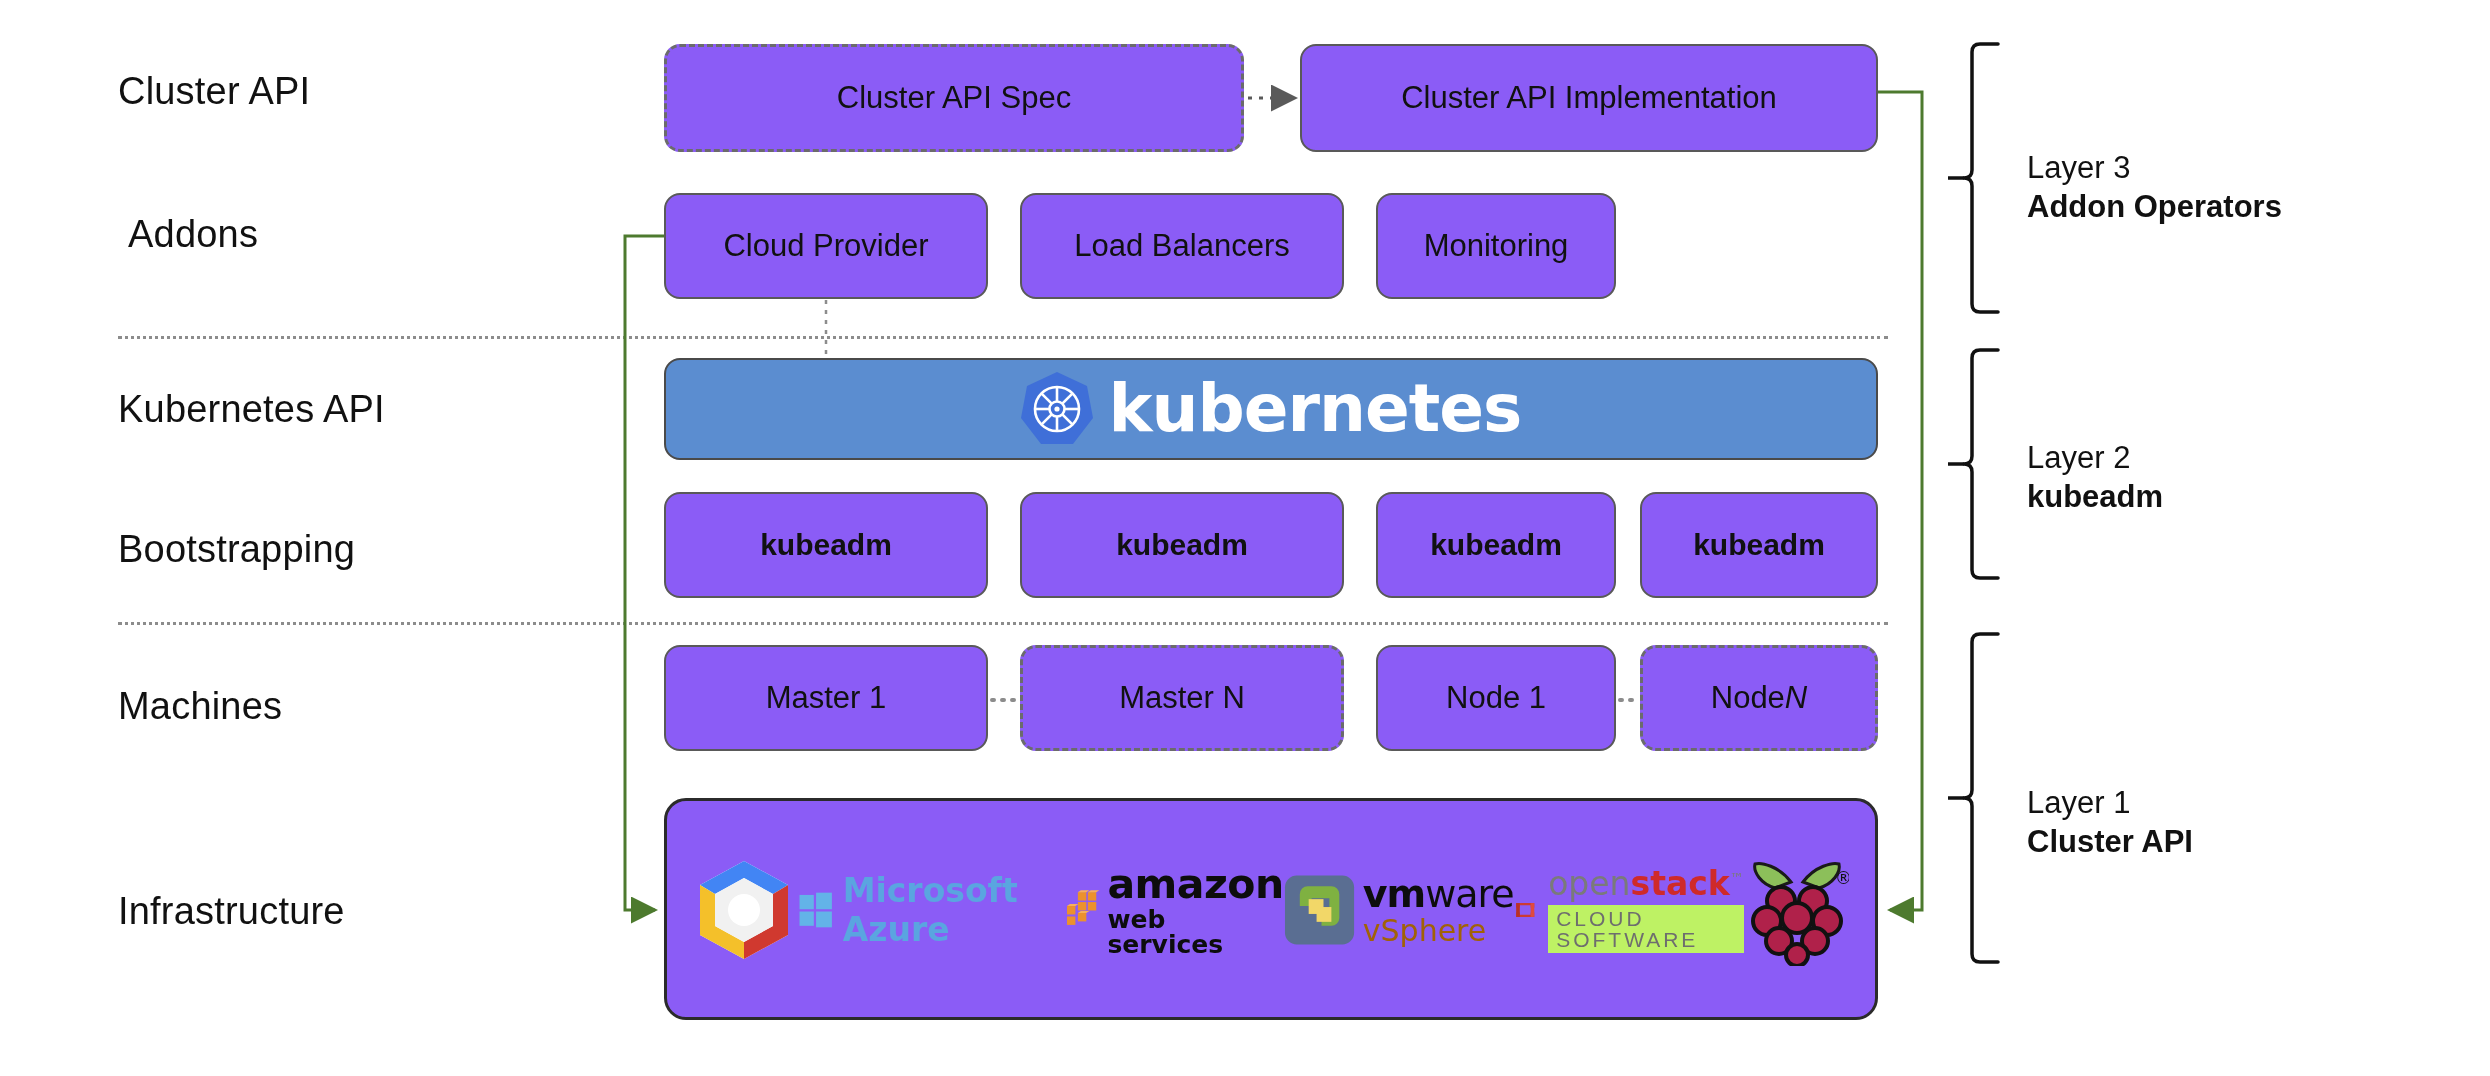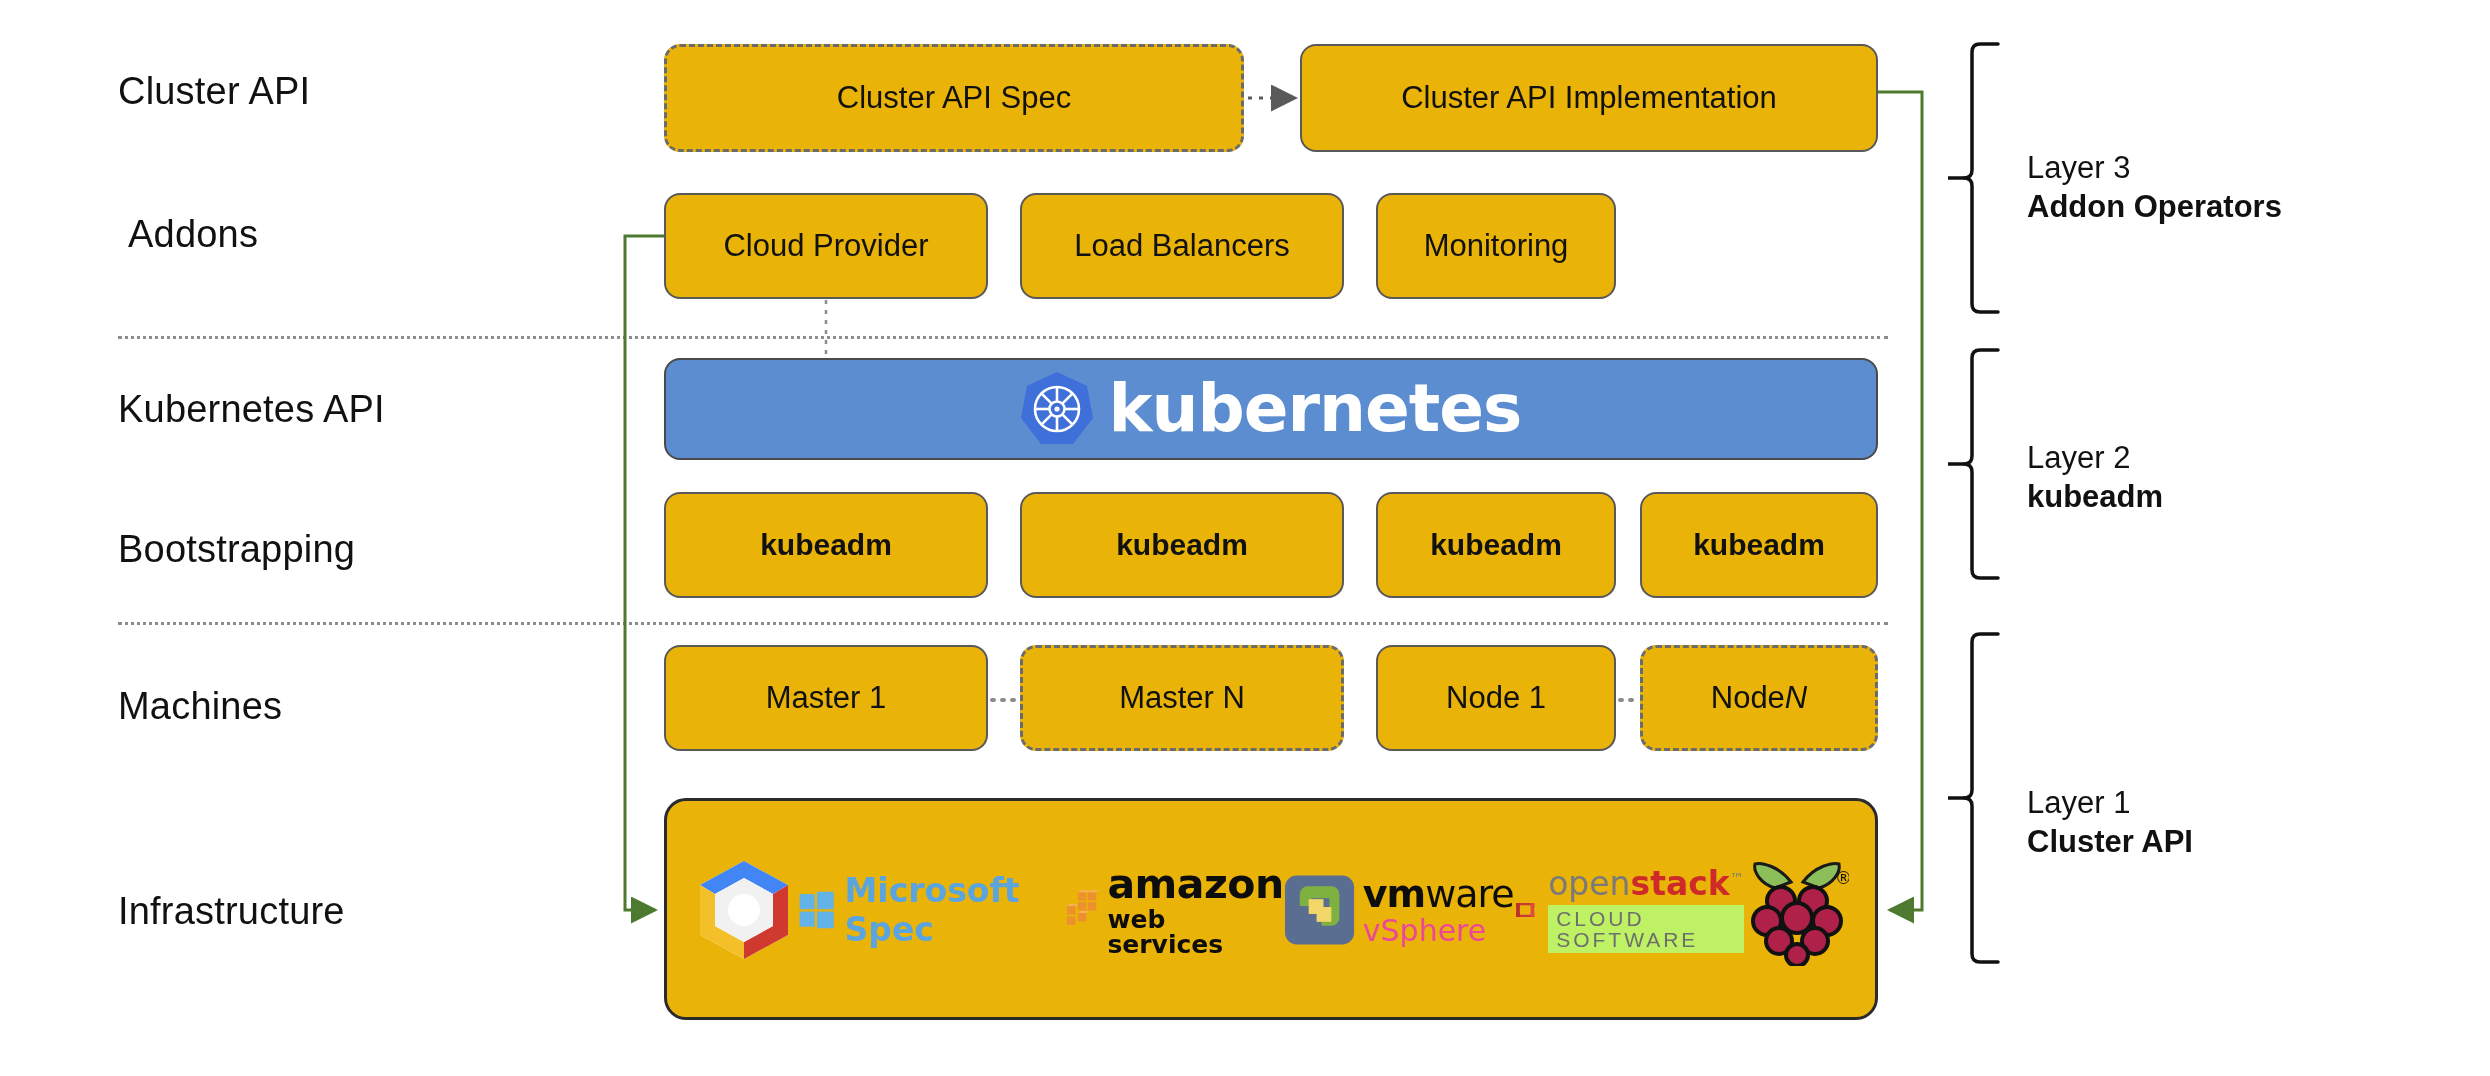--- a/index.html
+++ b/index.html
@@ -27,21 +27,21 @@
     font-weight: 400;
     color: #111111;
     letter-spacing: 0.2px;
     white-space: nowrap;
   }
 
   
   .box {
     position: absolute;
     box-sizing: border-box;
-    background: #eab308;
+    background: #8b5cf6;
     border: 2px solid #595959;
     border-radius: 16px;
     display: flex;
     align-items: center;
     justify-content: center;
     font-size: 31px;
     font-weight: 400;
     color: #111111;
   }
   .box.dashed {
@@ -158,21 +158,21 @@
   }
   .vm-top {
     font-size: 38px;
     color: #0d0d0d;
     font-family: "DejaVu Sans", sans-serif;
     letter-spacing: -1px;
   }
   .vm-top b { font-weight: bold; }
   .vm-bottom {
     font-size: 30px;
-    color: #ec4899;
+    color: #a16207;
     font-family: "DejaVu Sans", sans-serif;
     margin-top: 3px;
   }
   .os-text-wrap {
     display: flex;
     flex-direction: column;
     align-items: flex-start;
     line-height: 1;
     margin-left: 12px;
   }
@@ -264,21 +264,21 @@
       </svg>
     </div>
 
     <div class="logo-cell" style="width:300px;">
       <svg width="46" height="46" viewBox="0 0 46 46" aria-hidden="true">
         <rect x="2" y="3" width="19" height="19" fill="#63b3e8"></rect>
         <rect x="24" y="0" width="21" height="22" fill="#63b3e8"></rect>
         <rect x="2" y="25" width="19" height="19" fill="#63b3e8"></rect>
         <rect x="24" y="25" width="21" height="21" fill="#63b3e8"></rect>
       </svg>
-      <span class="azure-text">Microsoft Spec</span>
+      <span class="azure-text">Microsoft Azure</span>
     </div>
 
     <div class="logo-cell" style="width:220px;">
       <svg width="76" height="80" viewBox="0 0 76 80" aria-hidden="true">
         <g fill="#ec912d">
           <rect x="28" y="4" width="17" height="17"></rect>
           <rect x="48" y="4" width="17" height="17"></rect>
           <rect x="28" y="24" width="17" height="17"></rect>
           <rect x="48" y="24" width="17" height="17"></rect>
           <rect x="6" y="32" width="17" height="17"></rect>

